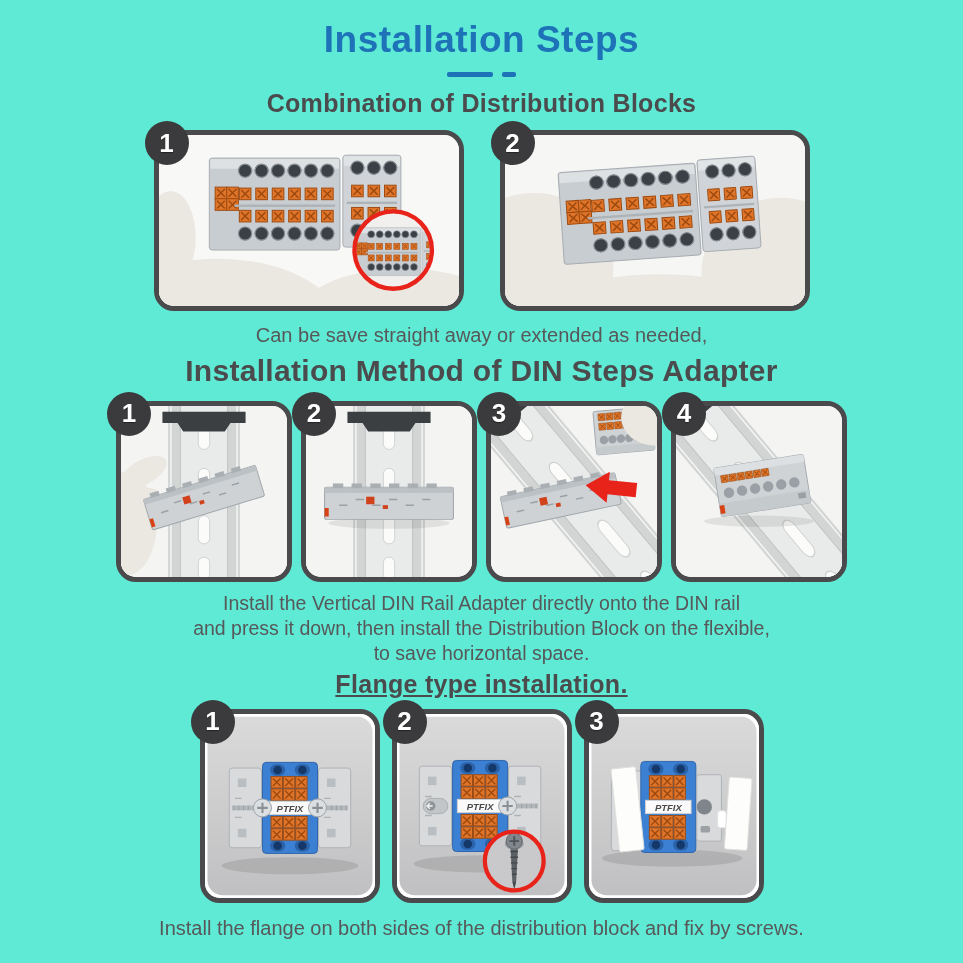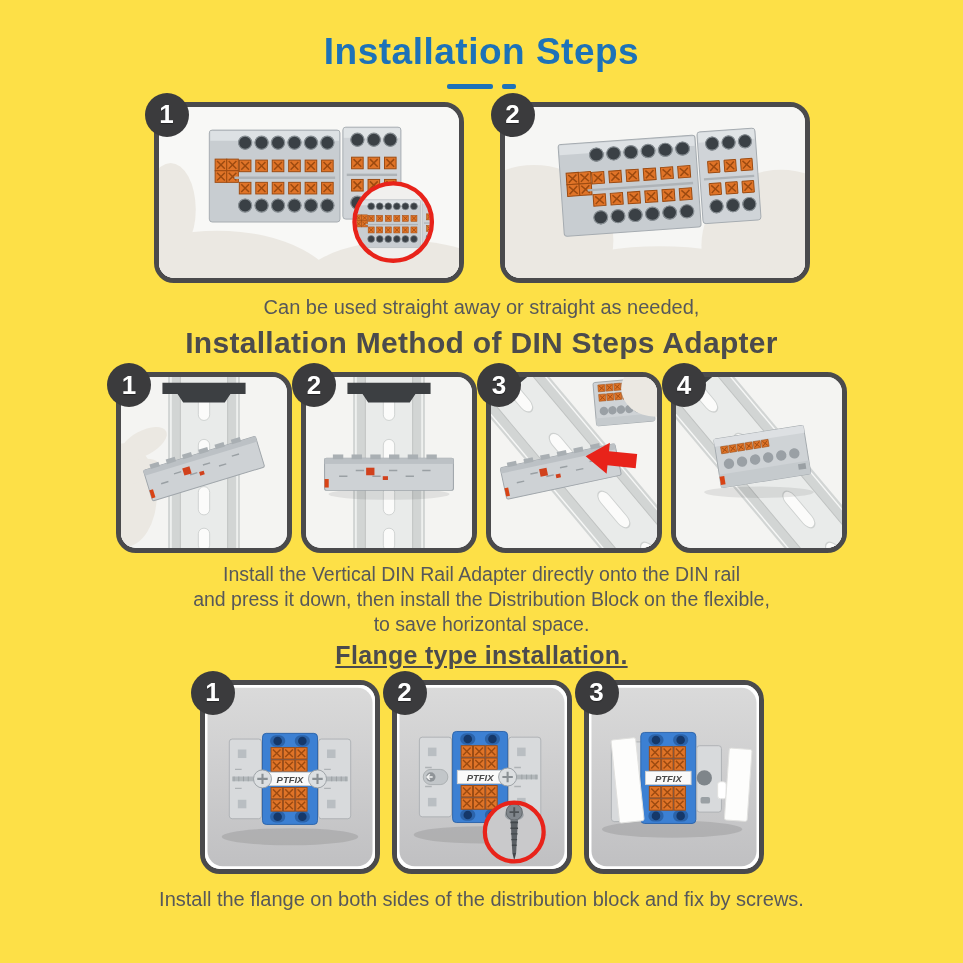--- a/index.html
+++ b/index.html
@@ -1,17 +1,17 @@
 <!DOCTYPE html>
 <html><head>
 <meta charset="utf-8">
 <style>
   html,body{margin:0;padding:0;background:#ffffff;}
-  .page{width:963px;height:963px;margin:0 auto;background:#fde047;overflow:hidden;
-        font-family:"Liberation Sans", sans-serif;padding-top:32px;box-sizing:border-box;}
+  .page{width:963px;height:963px;margin:0 auto;background:#5eead4;overflow:hidden;
+        font-family:"Liberation Sans", sans-serif;padding-top:20px;box-sizing:border-box;}
   h1,h2{margin:0;text-align:center;font-weight:bold;}
   .title{font-size:37px;color:#1d72b8;letter-spacing:0.5px;line-height:1.1;}
   .dash{display:flex;justify-content:center;align-items:center;gap:9px;margin-top:11px;height:5px;}
   .dash .d-long{width:46px;height:5px;background:#1d72b8;border-radius:2px;}
   .dash .d-short{width:14px;height:5px;background:#1d72b8;border-radius:2px;}
   .h-sub{font-size:25px;color:#4b4b4d;margin-top:12px;line-height:1.15;letter-spacing:0.3px;}
   .h-big{font-size:30px;color:#4b4b4d;margin-top:6px;line-height:1.15;letter-spacing:0.3px;}
   .h-big2{font-size:25px;color:#4b4b4d;margin-top:4px;line-height:1.15;letter-spacing:0.3px;text-decoration:underline;}
   .row{display:flex;justify-content:center;align-items:flex-start;}
   .row-1{gap:36px;margin-top:13px;}
@@ -188,20 +188,21 @@
 
 <div class="page">
 
   <h1 class="title">Installation Steps</h1>
   <div class="dash">
     <span class="d-long"></span>
     <span class="d-short"></span>
   </div>
 
   <section class="s1">
+    <h2 class="h-sub">Combination of Distribution Blocks</h2>
     <div class="row row-1">
 
       <figure class="step" style="margin:0">
         <span class="badge">1</span>
         <div class="photo">
           <svg viewBox="0 0 310 181" preserveAspectRatio="xMidYMid slice">
             <rect width="310" height="181" fill="#f8f8f6"></rect>
             <ellipse class="glove" cx="60" cy="196" rx="125" ry="66"></ellipse>
             <ellipse class="glove" cx="12" cy="108" rx="26" ry="48"></ellipse>
             <ellipse class="glove" cx="252" cy="198" rx="115" ry="58"></ellipse>
@@ -233,21 +234,21 @@
             <g transform="translate(58,34) rotate(-4 100 50)">
               <use href="#blk6" transform="scale(1.05,1)"></use>
               <use href="#blk3" x="144" y="-3"></use>
             </g>
           </svg>
         </div>
       </figure>
 
     </div>
     <div class="caption">
-      <div>Can be used straight away or straight as needed,</div>
+      <div>Can be save straight away or extended as needed,</div>
     </div>
   </section>
 
   <section class="s2">
     <h2 class="h-big">Installation Method of DIN Steps Adapter</h2>
     <div class="row row-2">
 
       <figure class="step" style="margin:0">
         <span class="badge">1</span>
         <div class="photo">

